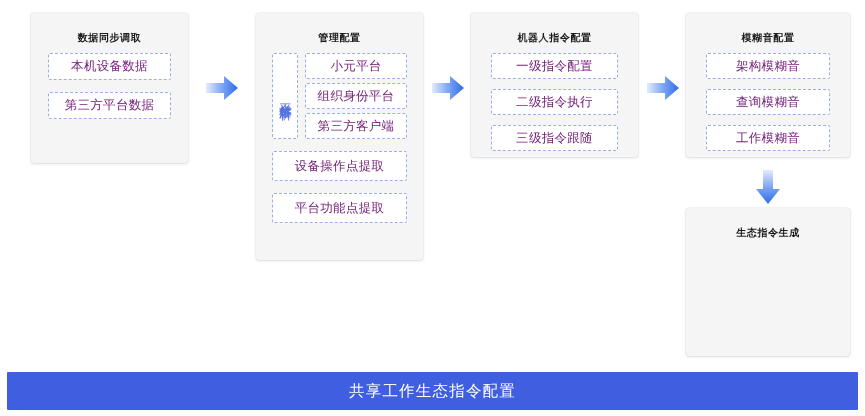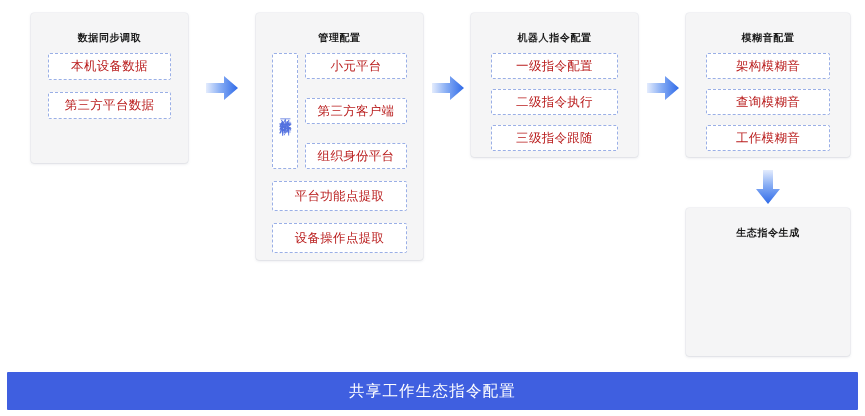--- a/index.html
+++ b/index.html
@@ -42,21 +42,21 @@
     padding-top: 20px;
     padding-bottom: 2px;
     white-space: nowrap;
   }
 
   
   .item {
     border: 1px dashed #9aafe6;
     background: #ffffff;
     border-radius: 2px;
-    color: #b91c1c;
+    color: #701a75;
     font-size: 12.5px;
     letter-spacing: 0.3px;
     display: flex;
     align-items: center;
     justify-content: center;
     text-align: center;
     box-sizing: border-box;
   }
   .item.two-line {
     line-height: 1.45;
@@ -92,21 +92,21 @@
     writing-mode: vertical-rl;
     text-orientation: upright;
     letter-spacing: 1px;
     box-sizing: border-box;
     padding: 2px 0;
   }
   .platform-stack {
     flex: 1 1 auto;
     display: flex;
     flex-direction: column;
-    gap: 19px;
+    gap: 4px;
   }
   .platform-stack .item { height: 26px; }
   #card-manage .tail .item { height: 30px; margin-bottom: 12px; }
 
   
   #card-robot { left: 471px; top: 13px; width: 167px; height: 144px; }
   #card-robot .items { padding: 8px 20px 0 20px; }
   #card-robot .item { height: 26px; margin-bottom: 10px; }
 
   
@@ -184,27 +184,27 @@
     </svg>
   </div>
 
   <div class="card" id="card-manage">
     <div class="card-title">管理配置</div>
     <div class="inner">
       <div class="platform-group">
         <div class="vertical-label">平台标签解析</div>
         <div class="platform-stack">
           <div class="item">小元平台</div>
+          <div class="item">组织身份平台</div>
           <div class="item">第三方客户端</div>
-          <div class="item">组织身份平台</div>
         </div>
       </div>
       <div class="tail">
+        <div class="item">设备操作点提取</div>
         <div class="item">平台功能点提取</div>
-        <div class="item">设备操作点提取</div>
       </div>
     </div>
   </div>
 
   <div class="arrow-right" id="arrow-2">
     <svg viewBox="0 0 32 26" xmlns="http://www.w3.org/2000/svg">
       <defs>
         <linearGradient id="gradR2" x1="0" y1="0" x2="1" y2="0">
           <stop offset="0%" stop-color="#e4ecfd"></stop>
           <stop offset="45%" stop-color="#87adf4"></stop>

